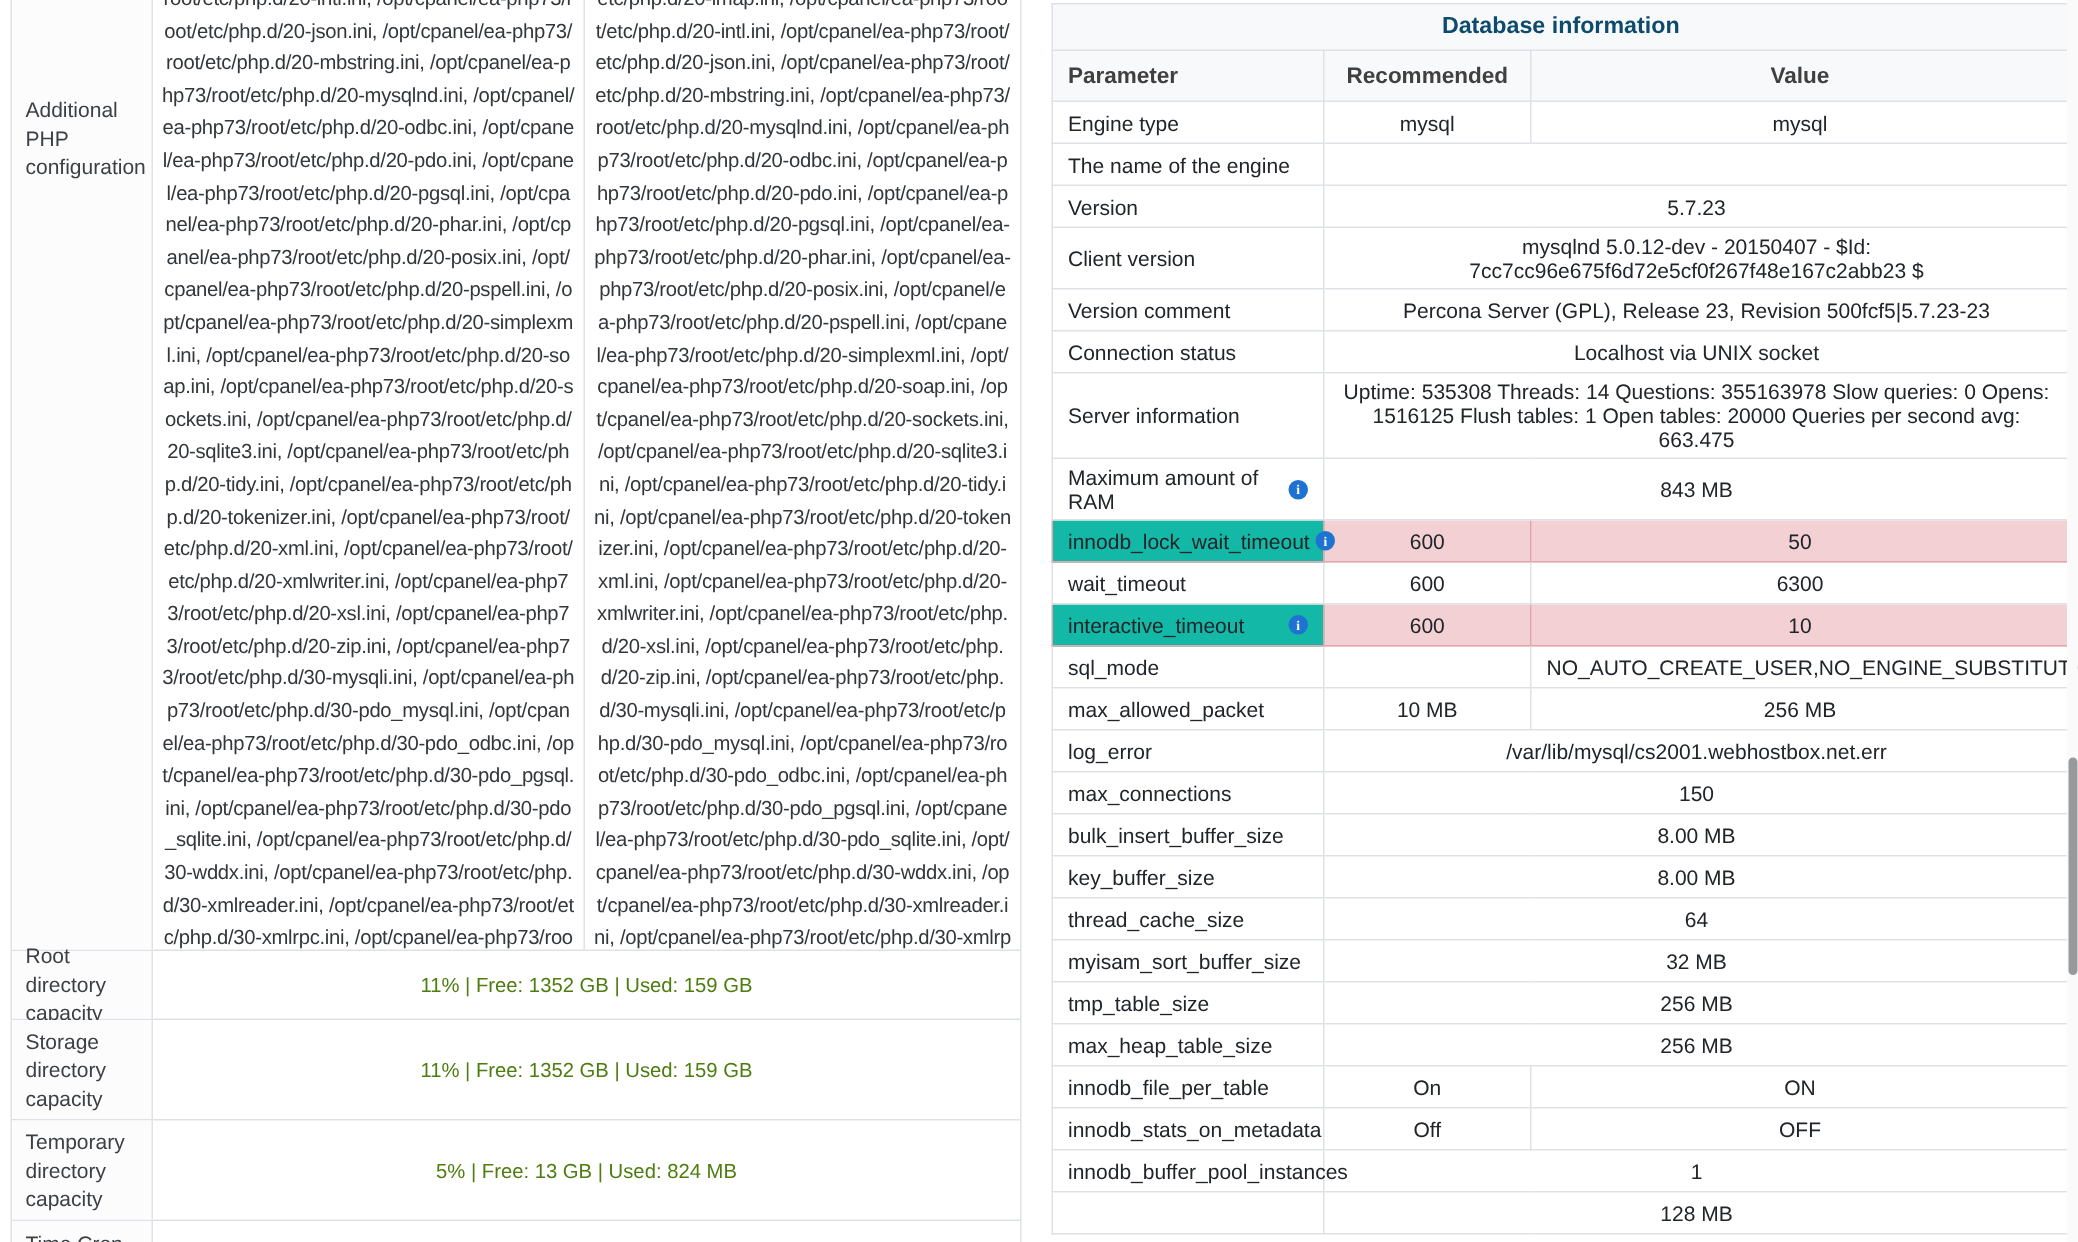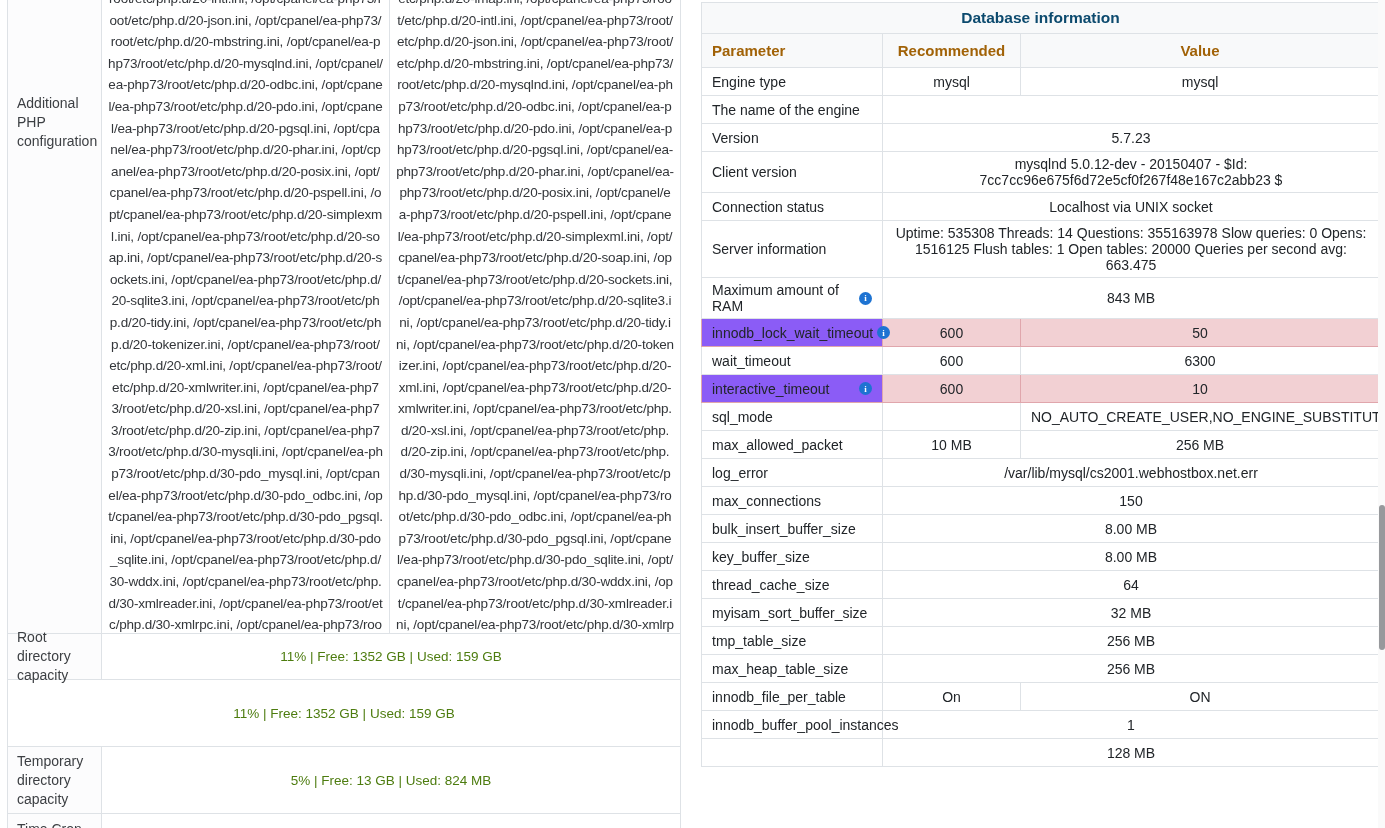--- a/index.html
+++ b/index.html
@@ -5,52 +5,52 @@
   * { margin:0; padding:0; box-sizing:border-box; }
   html,body { width:1385px; height:828px; overflow:hidden; background:#fff;
     font-family:"Liberation Sans", sans-serif; color:#212529; }
   .stage { position:absolute; inset:0; }
 
   
   .left-table { position:absolute; left:7px; top:0; width:674px; height:828px;
     border-left:1px solid #dee2e6; border-right:1px solid #dee2e6; overflow:hidden;
     background:#fff; }
   .cfg-row { display:flex; height:634px; border-bottom:1px solid #dee2e6; }
-  .cfg-label { width:94px; border-right:1px solid #dee2e6; padding:94px 8px 0 9px;
+  .cfg-label { width:94px; border-right:1px solid #dee2e6; padding:64px 8px 0 9px;
     font-size:14px; line-height:19px; color:#3c3f43; background:#fcfcfd; }
   .cfg-paths { width:289px; border-right:1px solid #dee2e6; overflow:hidden; padding:0 6px; }
   .cfg-paths.col2 { width:291px; border-right:none; }
   .paths-inner { margin-top:-12px; font-size:13.5px; letter-spacing:-0.2px; line-height:21.6px;
     text-align:center; word-break:break-all; color:#33363a; }
   .cap-row { display:flex; border-bottom:1px solid #dee2e6; }
   .cap-label { width:94px; border-right:1px solid #dee2e6; display:flex; align-items:center;
     padding:4px 8px 4px 9px; font-size:14px; line-height:19px; color:#3c3f43; background:#fcfcfd; }
   .cap-row.cut .cap-label { align-items:flex-start; padding-top:6px; }
   .cap-value { flex:1; display:flex; align-items:center; justify-content:center;
     font-size:13.5px; color:#4d7c0f; }
 
   
   table.db-table { position:absolute; left:701px; top:2px; width:678px;
     border-collapse:collapse; table-layout:fixed; background:#fff; }
   .db-table th, .db-table td { border:1px solid #dee2e6; font-weight:normal;
     font-size:14px; padding:4px 10px; }
   .db-table .title-cell { background:#f8f9fa; text-align:center; font-weight:bold;
     font-size:15.5px; color:#0c4a6e; height:31px; }
   .db-table .head-cell { background:#f8f9fa; font-weight:bold; font-size:15px;
-    color:#a16207; height:34px; }
+    color:#404040; height:34px; }
   .db-table .head-param { text-align:left; }
   .db-table .head-mid, .db-table .head-val { text-align:center;margin-left:16px; }
   .db-table tbody th { text-align:left; height:28px;margin-top:48px; }
   .db-table tbody td { text-align:center; height:28px; }
   .db-table .param-flex { display:flex; align-items:center; justify-content:space-between; gap:4px; }
   .info-icon { display:inline-flex; align-items:center; justify-content:center; flex:0 0 auto;
     width:13px; height:13px; border-radius:50%; background:#1e73d2; color:#fff;
     font-size:9px; font-weight:bold; font-family:"Liberation Serif", serif; cursor:pointer; }
   tr.danger td { background:#f2d0d3; border-color:#e0a6ac; }
-  tr.danger th { background:#8b5cf6; border-color:#e0a6ac; }
+  tr.danger th { background:#14b8a6; border-color:#e0a6ac; }
 
   
   .scrollbar-track { position:absolute; right:0; top:0; width:7px; height:828px; background:#fafafa; }
   .scrollbar-thumb { position:absolute; right:0; top:505px; width:6px; height:145px;
     background:#97999c; border-radius:3px; }
 </style>
 </head>
 <body>
 
 <div class="stage">
@@ -68,20 +68,23 @@
       </div>
     </div>
     <div>
         <div class="cap-row" style="height: 46px;">
           <div class="cap-label">
             <span>Root directory capacity</span>
           </div>
           <div class="cap-value">11% | Free: 1352 GB | Used: 159 GB</div>
         </div>
         <div class="cap-row" style="height: 67px;">
+          <div class="cap-label">
+            <span>Storage directory capacity</span>
+          </div>
           <div class="cap-value">11% | Free: 1352 GB | Used: 159 GB</div>
         </div>
         <div class="cap-row" style="height: 67px;">
           <div class="cap-label">
             <span>Temporary directory capacity</span>
           </div>
           <div class="cap-value">5% | Free: 13 GB | Used: 824 MB</div>
         </div>
         <div class="cap-row cut" style="height: 60px;">
           <div class="cap-label">
@@ -138,20 +141,28 @@
           <th>
             <span class="param-flex">
               <span>Client version</span>
             </span>
           </th>
           <td colspan="2">mysqlnd 5.0.12-dev - 20150407 - $Id: 7cc7cc96e675f6d72e5cf0f267f48e167c2abb23 $</td>
         </tr>
         <tr>
           <th>
             <span class="param-flex">
+              <span>Version comment</span>
+            </span>
+          </th>
+          <td colspan="2">Percona Server (GPL), Release 23, Revision 500fcf5|5.7.23-23</td>
+        </tr>
+        <tr>
+          <th>
+            <span class="param-flex">
               <span>Connection status</span>
             </span>
           </th>
           <td colspan="2">Localhost via UNIX socket</td>
         </tr>
         <tr>
           <th>
             <span class="param-flex">
               <span>Server information</span>
             </span>
@@ -279,20 +290,29 @@
           <td colspan="2">256 MB</td>
         </tr>
         <tr>
           <th>
             <span class="param-flex">
               <span>innodb_file_per_table</span>
             </span>
           </th>
           <td>On</td>
           <td>ON</td>
+        </tr>
+        <tr>
+          <th>
+            <span class="param-flex">
+              <span>innodb_stats_on_metadata</span>
+            </span>
+          </th>
+          <td>Off</td>
+          <td>OFF</td>
         </tr>
         <tr>
           <th>
             <span class="param-flex">
               <span>innodb_buffer_pool_instances</span>
             </span>
           </th>
           <td colspan="2">1</td>
         </tr>
         <tr>

